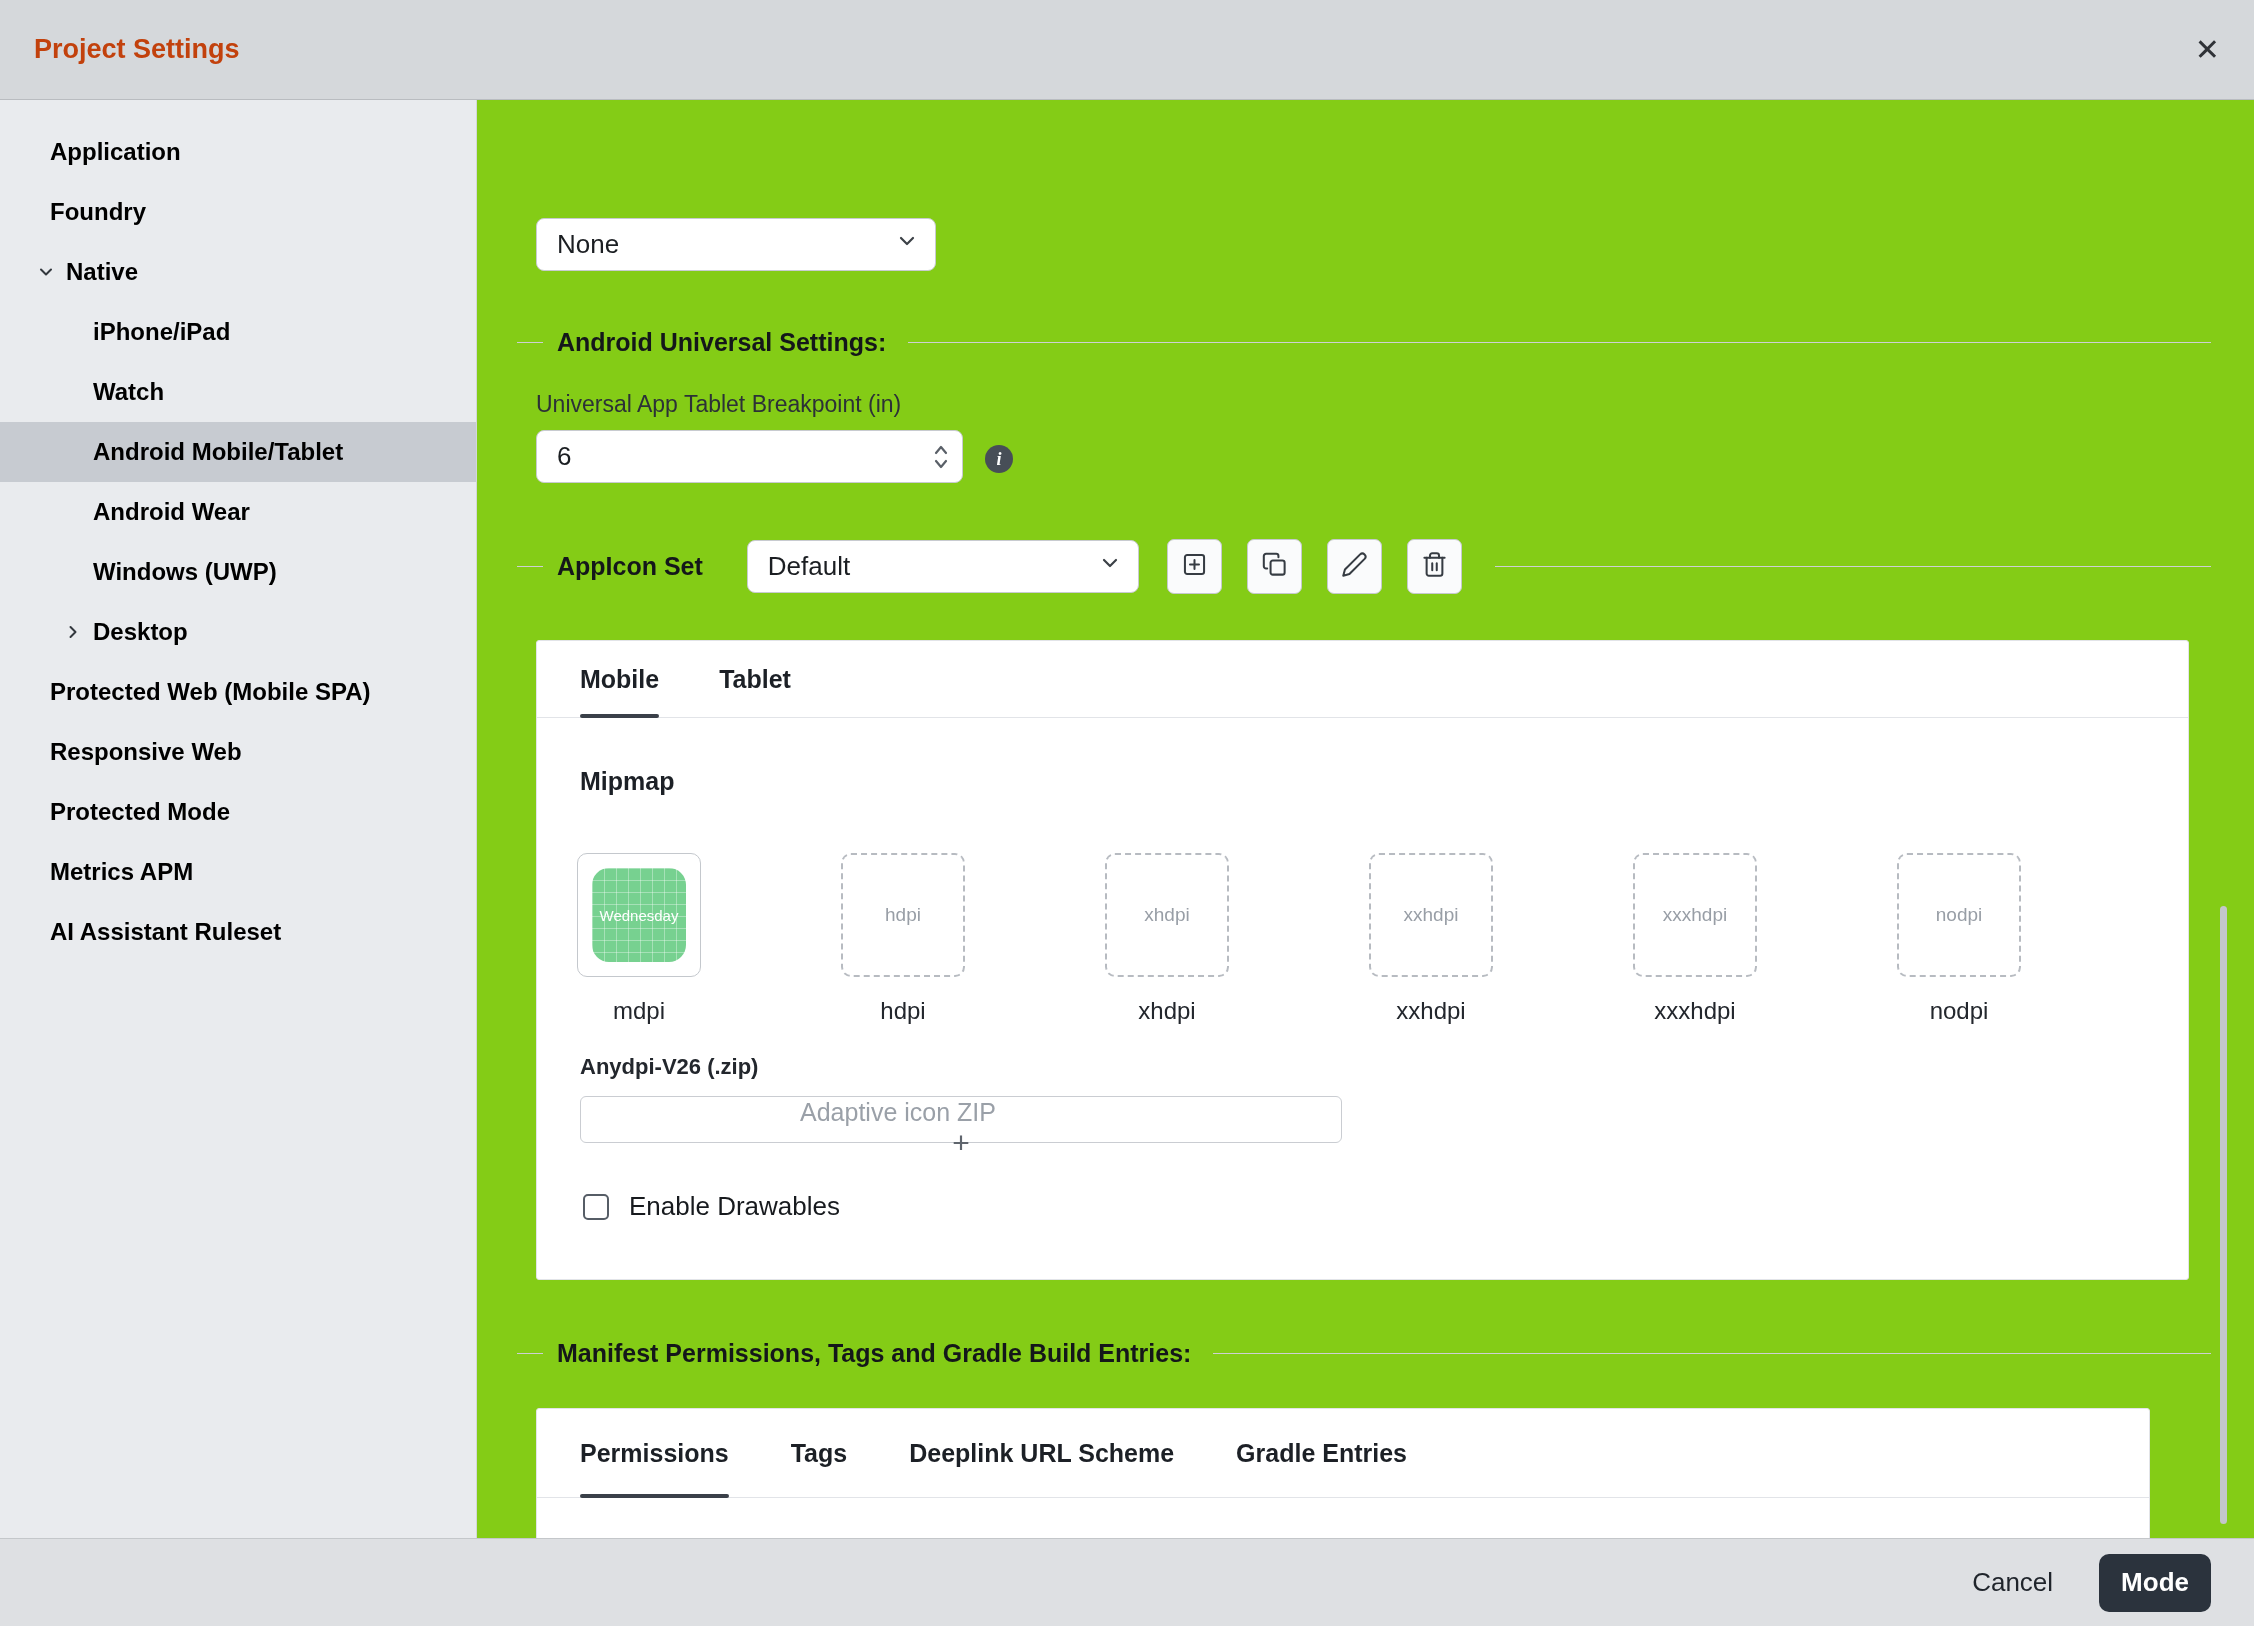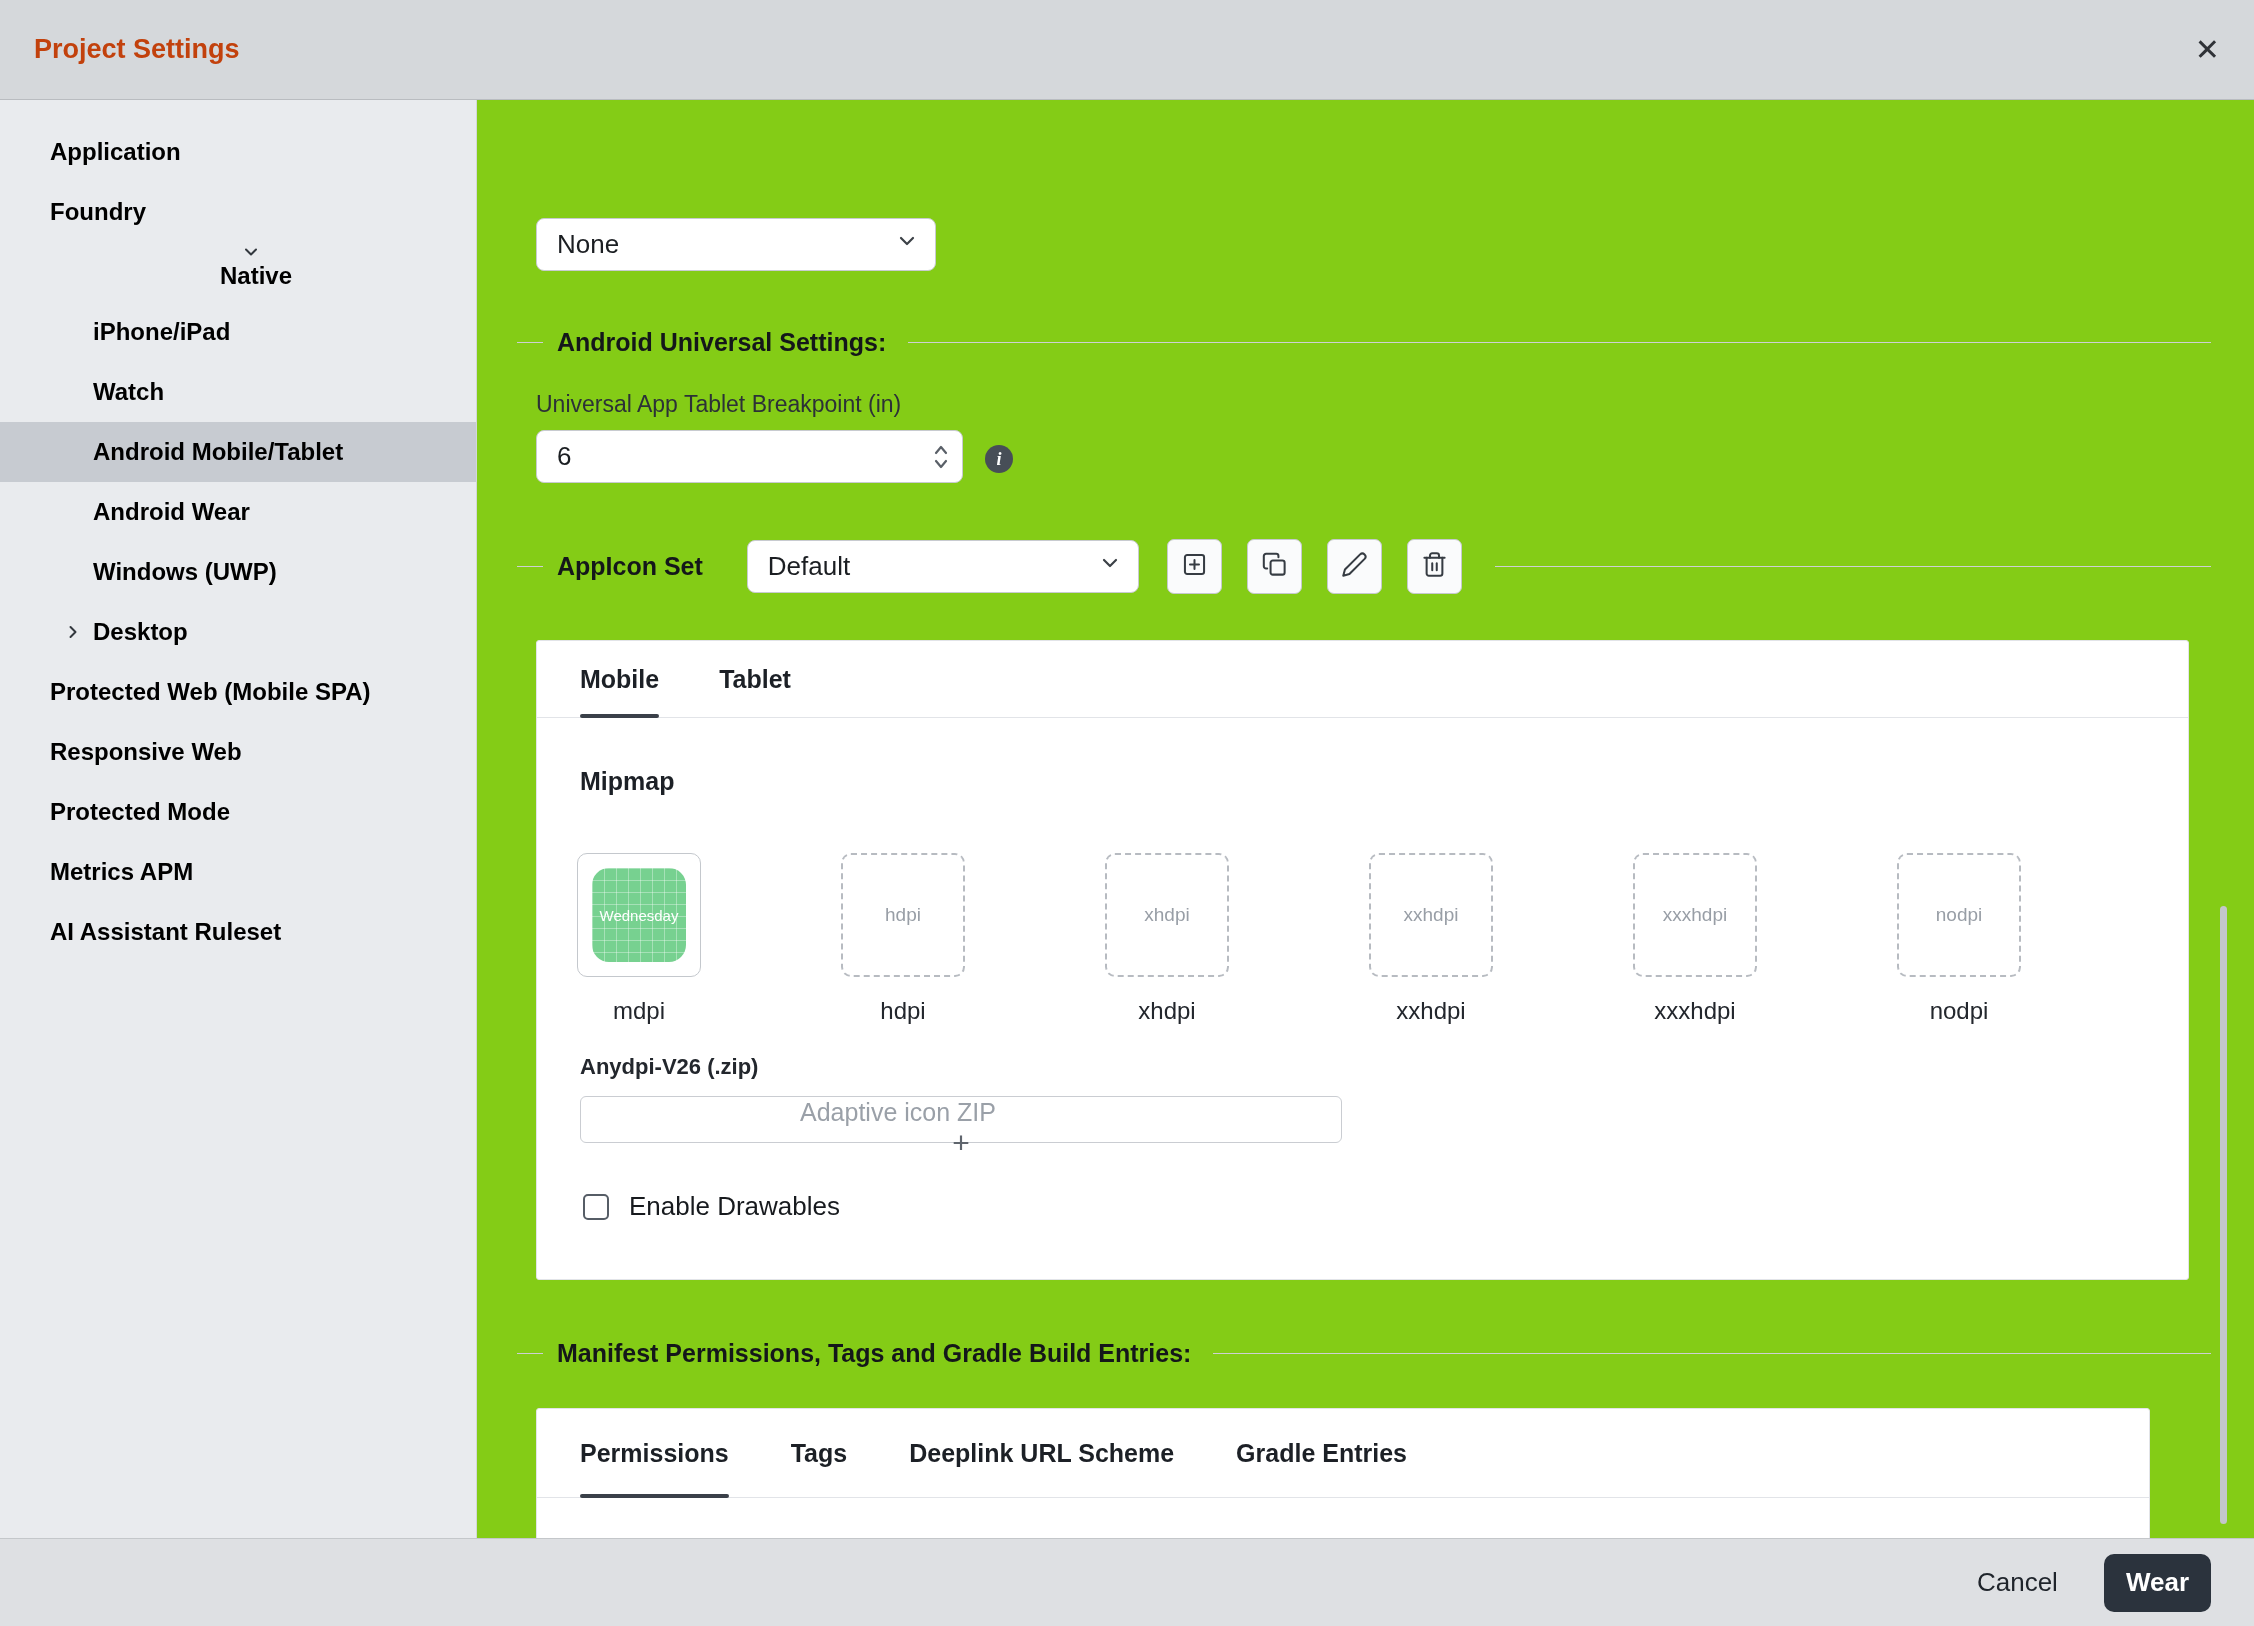--- a/index.html
+++ b/index.html
@@ -25,21 +25,21 @@
     position:absolute; top:100px; left:0; width:477px; bottom:88px;
     background:#e9ebee; border-right:1px solid #d3d6d9;
     box-sizing:border-box; padding-top:22px;
   }
   .nav-item {
     height:60px; display:flex; align-items:center;
     font-size:24px; font-weight:700; color:#000000; cursor:pointer;
   }
   .nav-item.lvl0 { padding-left:50px; }
   .nav-item.lvl1 { padding-left:93px; }
-  .nav-item.caret0 { padding-left:36px;flex-direction:column; }
+  .nav-item.caret0 { padding-left:36px; }
   .nav-item.caret1 { padding-left:63px; }
   .caret { width:30px; display:flex; align-items:center; flex:none; }
   .nav-item.selected { background:#c7cbd1; }
   
   .main { position:absolute; top:100px; left:477px; right:0; bottom:88px; background:#84cc16; overflow:hidden; }
   .select {
     background:#fff; border:1px solid #c8cbd0; border-radius:8px;
     display:flex; align-items:center; justify-content:space-between;
     padding:0 16px 0 20px; box-sizing:border-box;
     font-size:26px; color:#1b1e22; cursor:pointer;
@@ -358,14 +358,14 @@
         <span>Gradle Entries</span>
       </div>
     </div>
   </div>
 
   <div class="scroll-thumb"></div>
 </div>
 
 <div class="footer">
   <button id="cancel-btn">Cancel</button>
-  <button id="done-btn">Wear</button>
+  <button id="done-btn">Mode</button>
 </div>
 
 </body></html>

